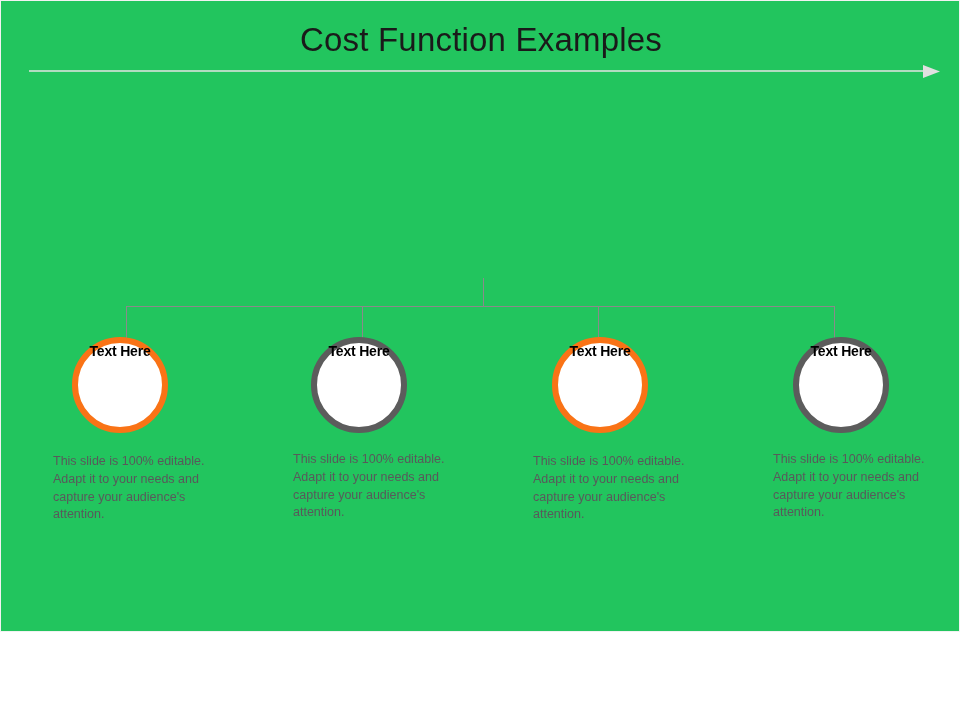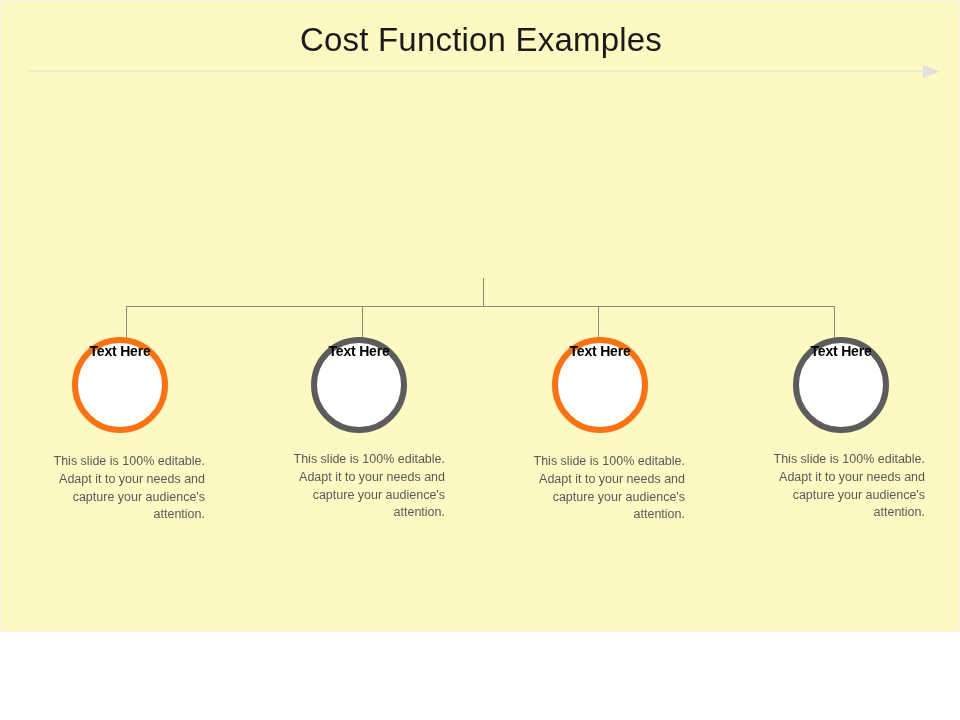--- a/index.html
+++ b/index.html
@@ -12,21 +12,21 @@
     height: 720px;
     background: #ffffff;
     font-family: "Liberation Sans", sans-serif;
     overflow: hidden;
   }
 
   .slide {
     position: relative;
     width: 960px;
     height: 632px;
-    background: #fef9c3;
+    background: #22c55e;
     box-sizing: border-box;
     border: 1px solid #f2f2f2;
   }
 
   
   .slide-title {
     position: absolute;
     top: 20px;
     left: 0;
     width: 960px;
@@ -115,21 +115,21 @@
     font-size: 14px;
     font-weight: bold;
     color: #000000;
     white-space: nowrap;
     letter-spacing: -0.2px;
   }
 
   .leaf-body {
     margin-top: 20px;
     width: 152px;
-    text-align: right;
+    text-align: left;
     font-size: 12.5px;
     line-height: 1.42;
     color: #59595b;
     margin-left: 16px;
   }
 
   
   .leaf:nth-child(1) .ring { margin-left: -2px; }
   .leaf:nth-child(2) .ring { margin-left: -4px; }
   .leaf:nth-child(3) .ring { margin-left: -2px; }

